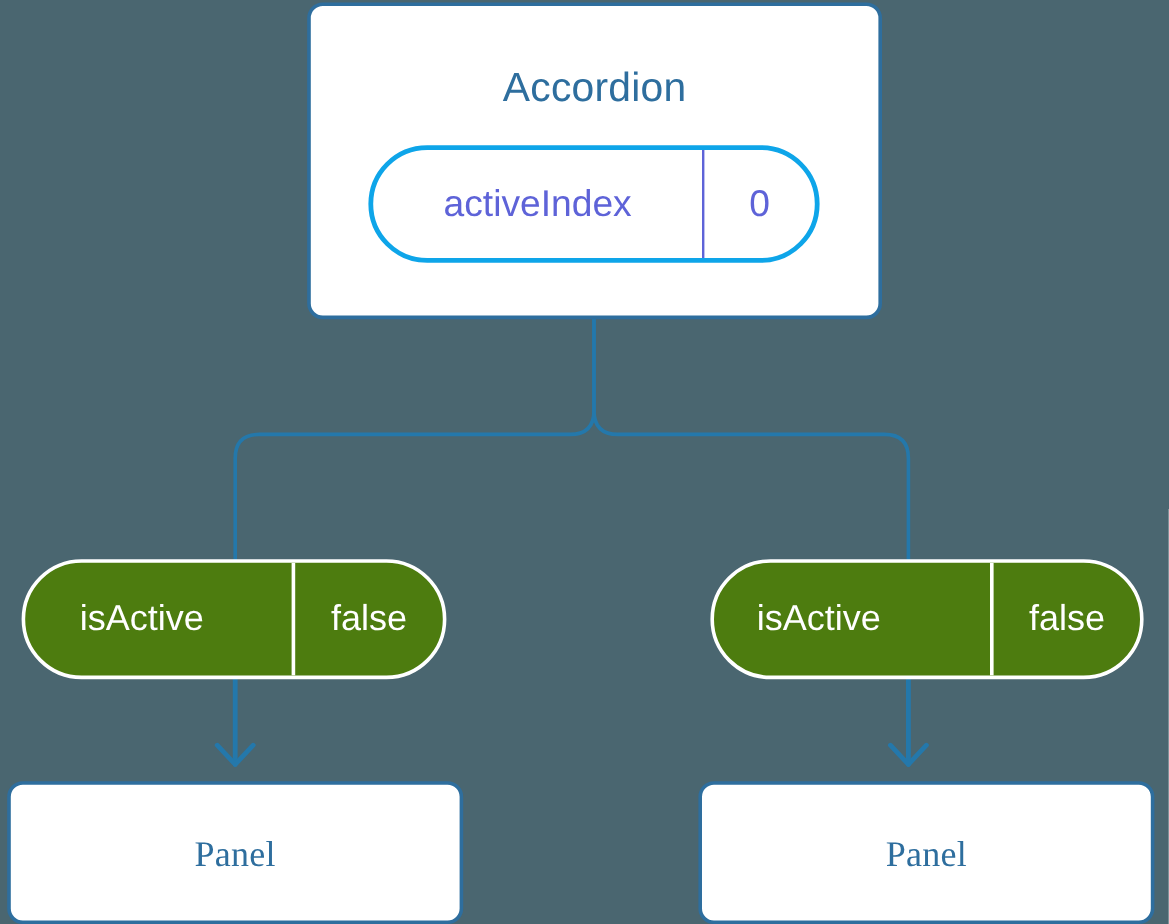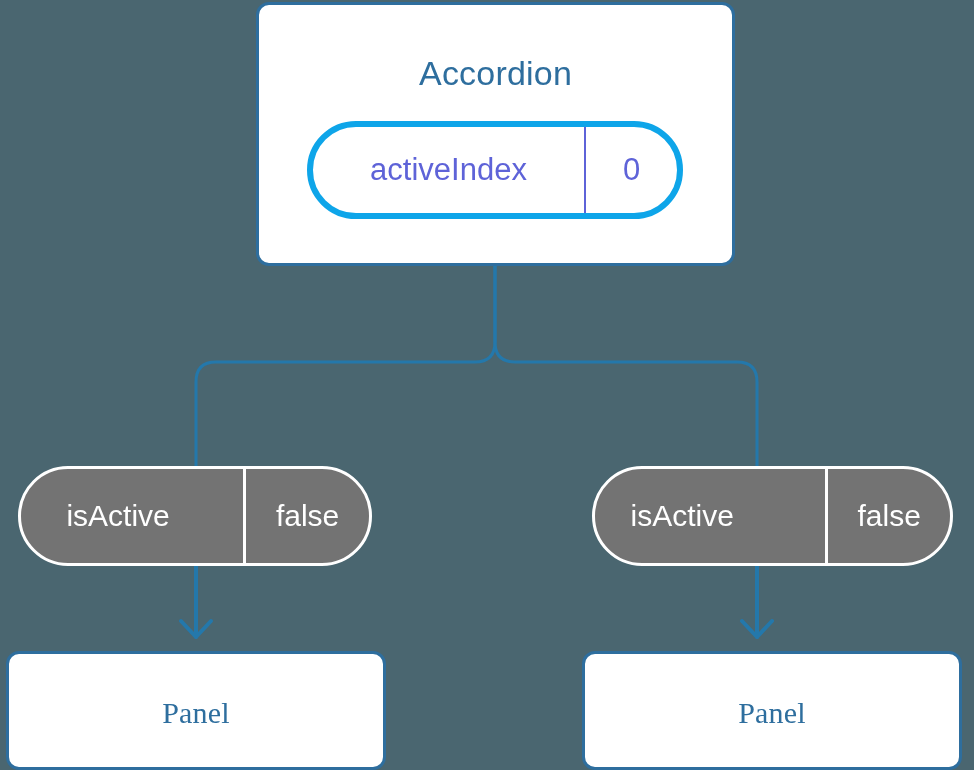--- a/index.html
+++ b/index.html
@@ -91,34 +91,34 @@
     display: flex;
     align-items: center;
     justify-content: center;
     white-space: nowrap;
     box-sizing: border-box;
   }
 
   
   .pill.outline {
     background: #ffffff;
-    border: 6px solid #0ea5e9;
+    border: 4px solid #0ea5e9;
     text-align: right;
   }
   .pill.outline .pill-key,
   .pill.outline .pill-val {
     color: #5e63d8;
   }
   .pill.outline .pill-val {
     border-left: 2px solid #5e63d8;
   }
 
   
   .pill.filled {
-    background: #737373;
+    background: #4d7c0f;
     border: 3px solid #ffffff;
     gap: 28px;
   }
   .pill.filled .pill-key,
   .pill.filled .pill-val {
     color: #ffffff;
   }
   .pill.filled .pill-val {
     border-left: 3px solid #ffffff;
   }

